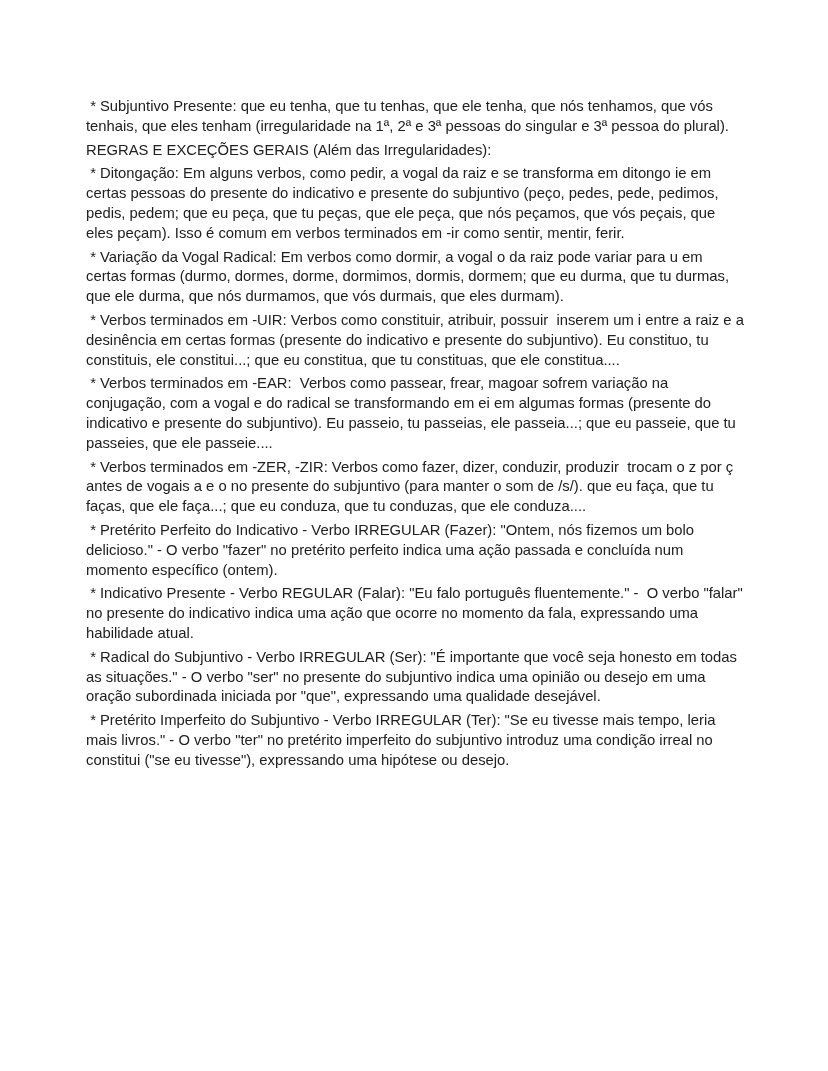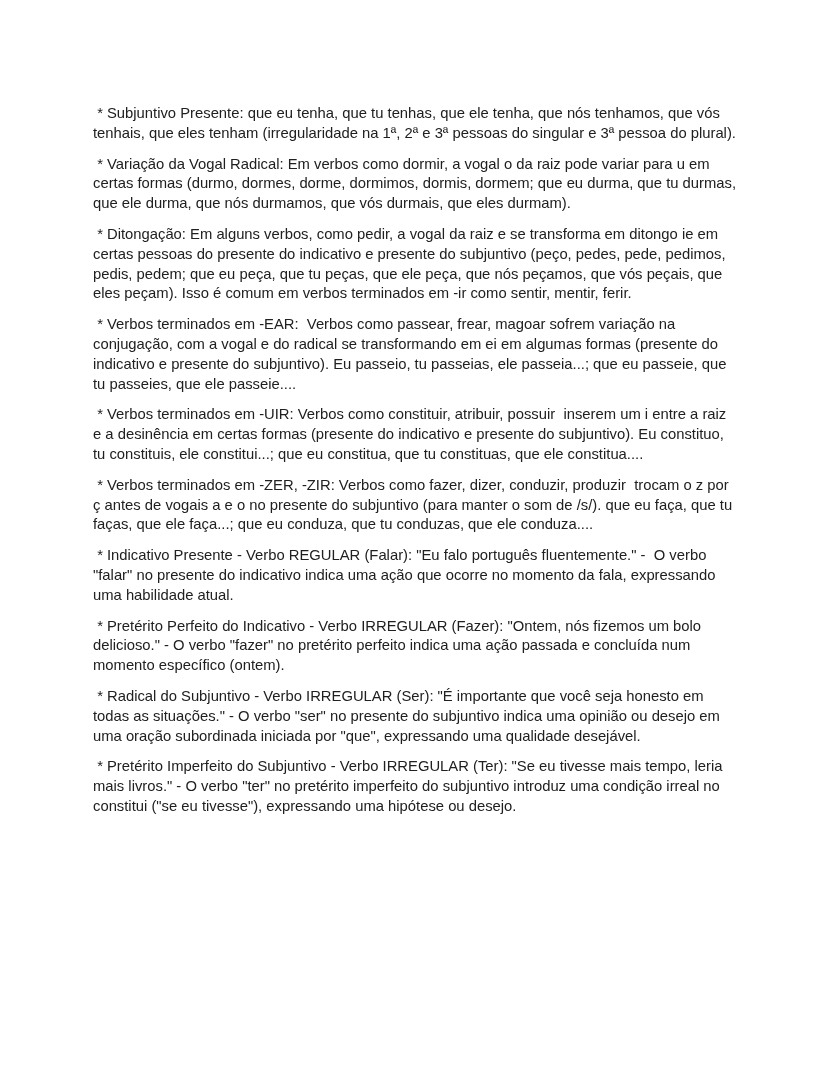--- a/index.html
+++ b/index.html
@@ -23,35 +23,36 @@
     left: 82px;
     top: 93px;
     width: 667px;
     font-family: "Liberation Sans", sans-serif;
     font-size: 14.8px;
     line-height: 19.8px;
     color: #202020;
     -webkit-font-smoothing: antialiased;
   }
   .para {
-    margin: 11px;
+    margin: 4px;
     padding: 0;
     white-space: pre-wrap;
     word-spacing: normal;
   }
 </style>
 </head>
 <body style="background: rgb(255, 255, 255);">
 
 <div class="page">
   <div class="content" style="color: rgb(32, 32, 32);">
       <p class="para"> * Subjuntivo Presente: que eu tenha, que tu tenhas, que ele tenha, que nós tenhamos, que vós tenhais, que eles tenham (irregularidade na 1ª, 2ª e 3ª pessoas do singular e 3ª pessoa do plural).</p>
+      <p class="para">REGRAS E EXCEÇÕES GERAIS (Além das Irregularidades):</p>
+      <p class="para"> * Ditongação: Em alguns verbos, como pedir, a vogal da raiz e se transforma em ditongo ie em certas pessoas do presente do indicativo e presente do subjuntivo (peço, pedes, pede, pedimos, pedis, pedem; que eu peça, que tu peças, que ele peça, que nós peçamos, que vós peçais, que eles peçam). Isso é comum em verbos terminados em -ir como sentir, mentir, ferir.</p>
       <p class="para"> * Variação da Vogal Radical: Em verbos como dormir, a vogal o da raiz pode variar para u em certas formas (durmo, dormes, dorme, dormimos, dormis, dormem; que eu durma, que tu durmas, que ele durma, que nós durmamos, que vós durmais, que eles durmam).</p>
-      <p class="para"> * Ditongação: Em alguns verbos, como pedir, a vogal da raiz e se transforma em ditongo ie em certas pessoas do presente do indicativo e presente do subjuntivo (peço, pedes, pede, pedimos, pedis, pedem; que eu peça, que tu peças, que ele peça, que nós peçamos, que vós peçais, que eles peçam). Isso é comum em verbos terminados em -ir como sentir, mentir, ferir.</p>
+      <p class="para"> * Verbos terminados em -UIR: Verbos como constituir, atribuir, possuir  inserem um i entre a raiz e a desinência em certas formas (presente do indicativo e presente do subjuntivo). Eu constituo, tu constituis, ele constitui...; que eu constitua, que tu constituas, que ele constitua....</p>
       <p class="para"> * Verbos terminados em -EAR:  Verbos como passear, frear, magoar sofrem variação na conjugação, com a vogal e do radical se transformando em ei em algumas formas (presente do indicativo e presente do subjuntivo). Eu passeio, tu passeias, ele passeia...; que eu passeie, que tu passeies, que ele passeie....</p>
-      <p class="para"> * Verbos terminados em -UIR: Verbos como constituir, atribuir, possuir  inserem um i entre a raiz e a desinência em certas formas (presente do indicativo e presente do subjuntivo). Eu constituo, tu constituis, ele constitui...; que eu constitua, que tu constituas, que ele constitua....</p>
       <p class="para"> * Verbos terminados em -ZER, -ZIR: Verbos como fazer, dizer, conduzir, produzir  trocam o z por ç antes de vogais a e o no presente do subjuntivo (para manter o som de /s/). que eu faça, que tu faças, que ele faça...; que eu conduza, que tu conduzas, que ele conduza....</p>
+      <p class="para"> * Pretérito Perfeito do Indicativo - Verbo IRREGULAR (Fazer): "Ontem, nós fizemos um bolo delicioso." - O verbo "fazer" no pretérito perfeito indica uma ação passada e concluída num momento específico (ontem).</p>
       <p class="para"> * Indicativo Presente - Verbo REGULAR (Falar): "Eu falo português fluentemente." -  O verbo "falar" no presente do indicativo indica uma ação que ocorre no momento da fala, expressando uma habilidade atual.</p>
-      <p class="para"> * Pretérito Perfeito do Indicativo - Verbo IRREGULAR (Fazer): "Ontem, nós fizemos um bolo delicioso." - O verbo "fazer" no pretérito perfeito indica uma ação passada e concluída num momento específico (ontem).</p>
       <p class="para"> * Radical do Subjuntivo - Verbo IRREGULAR (Ser): "É importante que você seja honesto em todas as situações." - O verbo "ser" no presente do subjuntivo indica uma opinião ou desejo em uma oração subordinada iniciada por "que", expressando uma qualidade desejável.</p>
       <p class="para"> * Pretérito Imperfeito do Subjuntivo - Verbo IRREGULAR (Ter): "Se eu tivesse mais tempo, leria mais livros." - O verbo "ter" no pretérito imperfeito do subjuntivo introduz uma condição irreal no constitui ("se eu tivesse"), expressando uma hipótese ou desejo.</p>
     </div>
 </div>
 
 </body></html>

